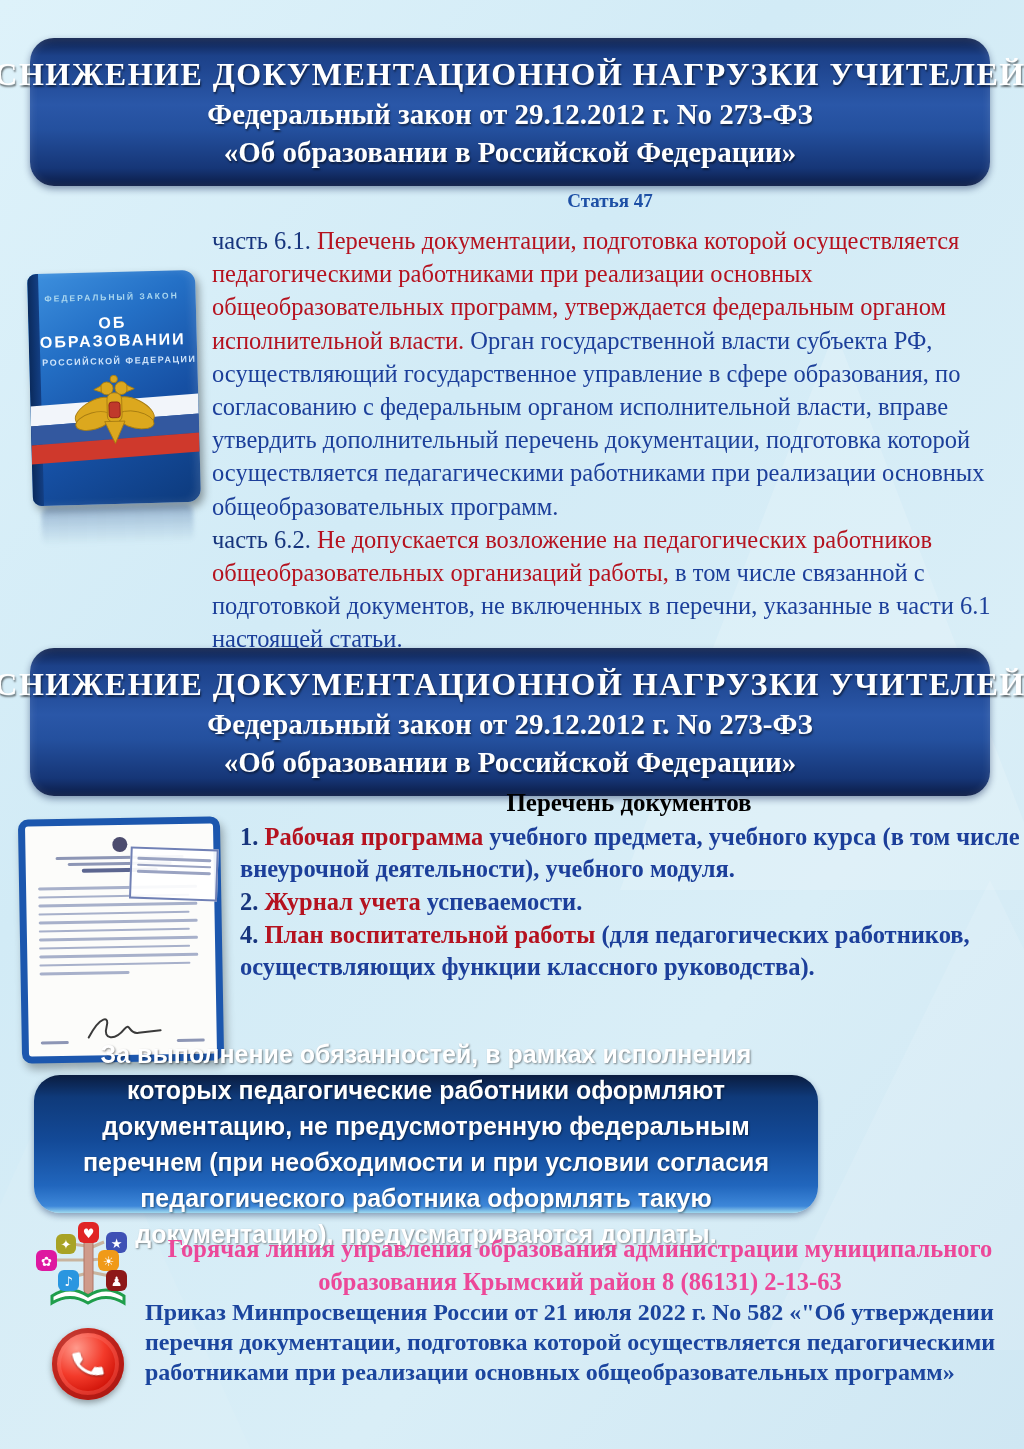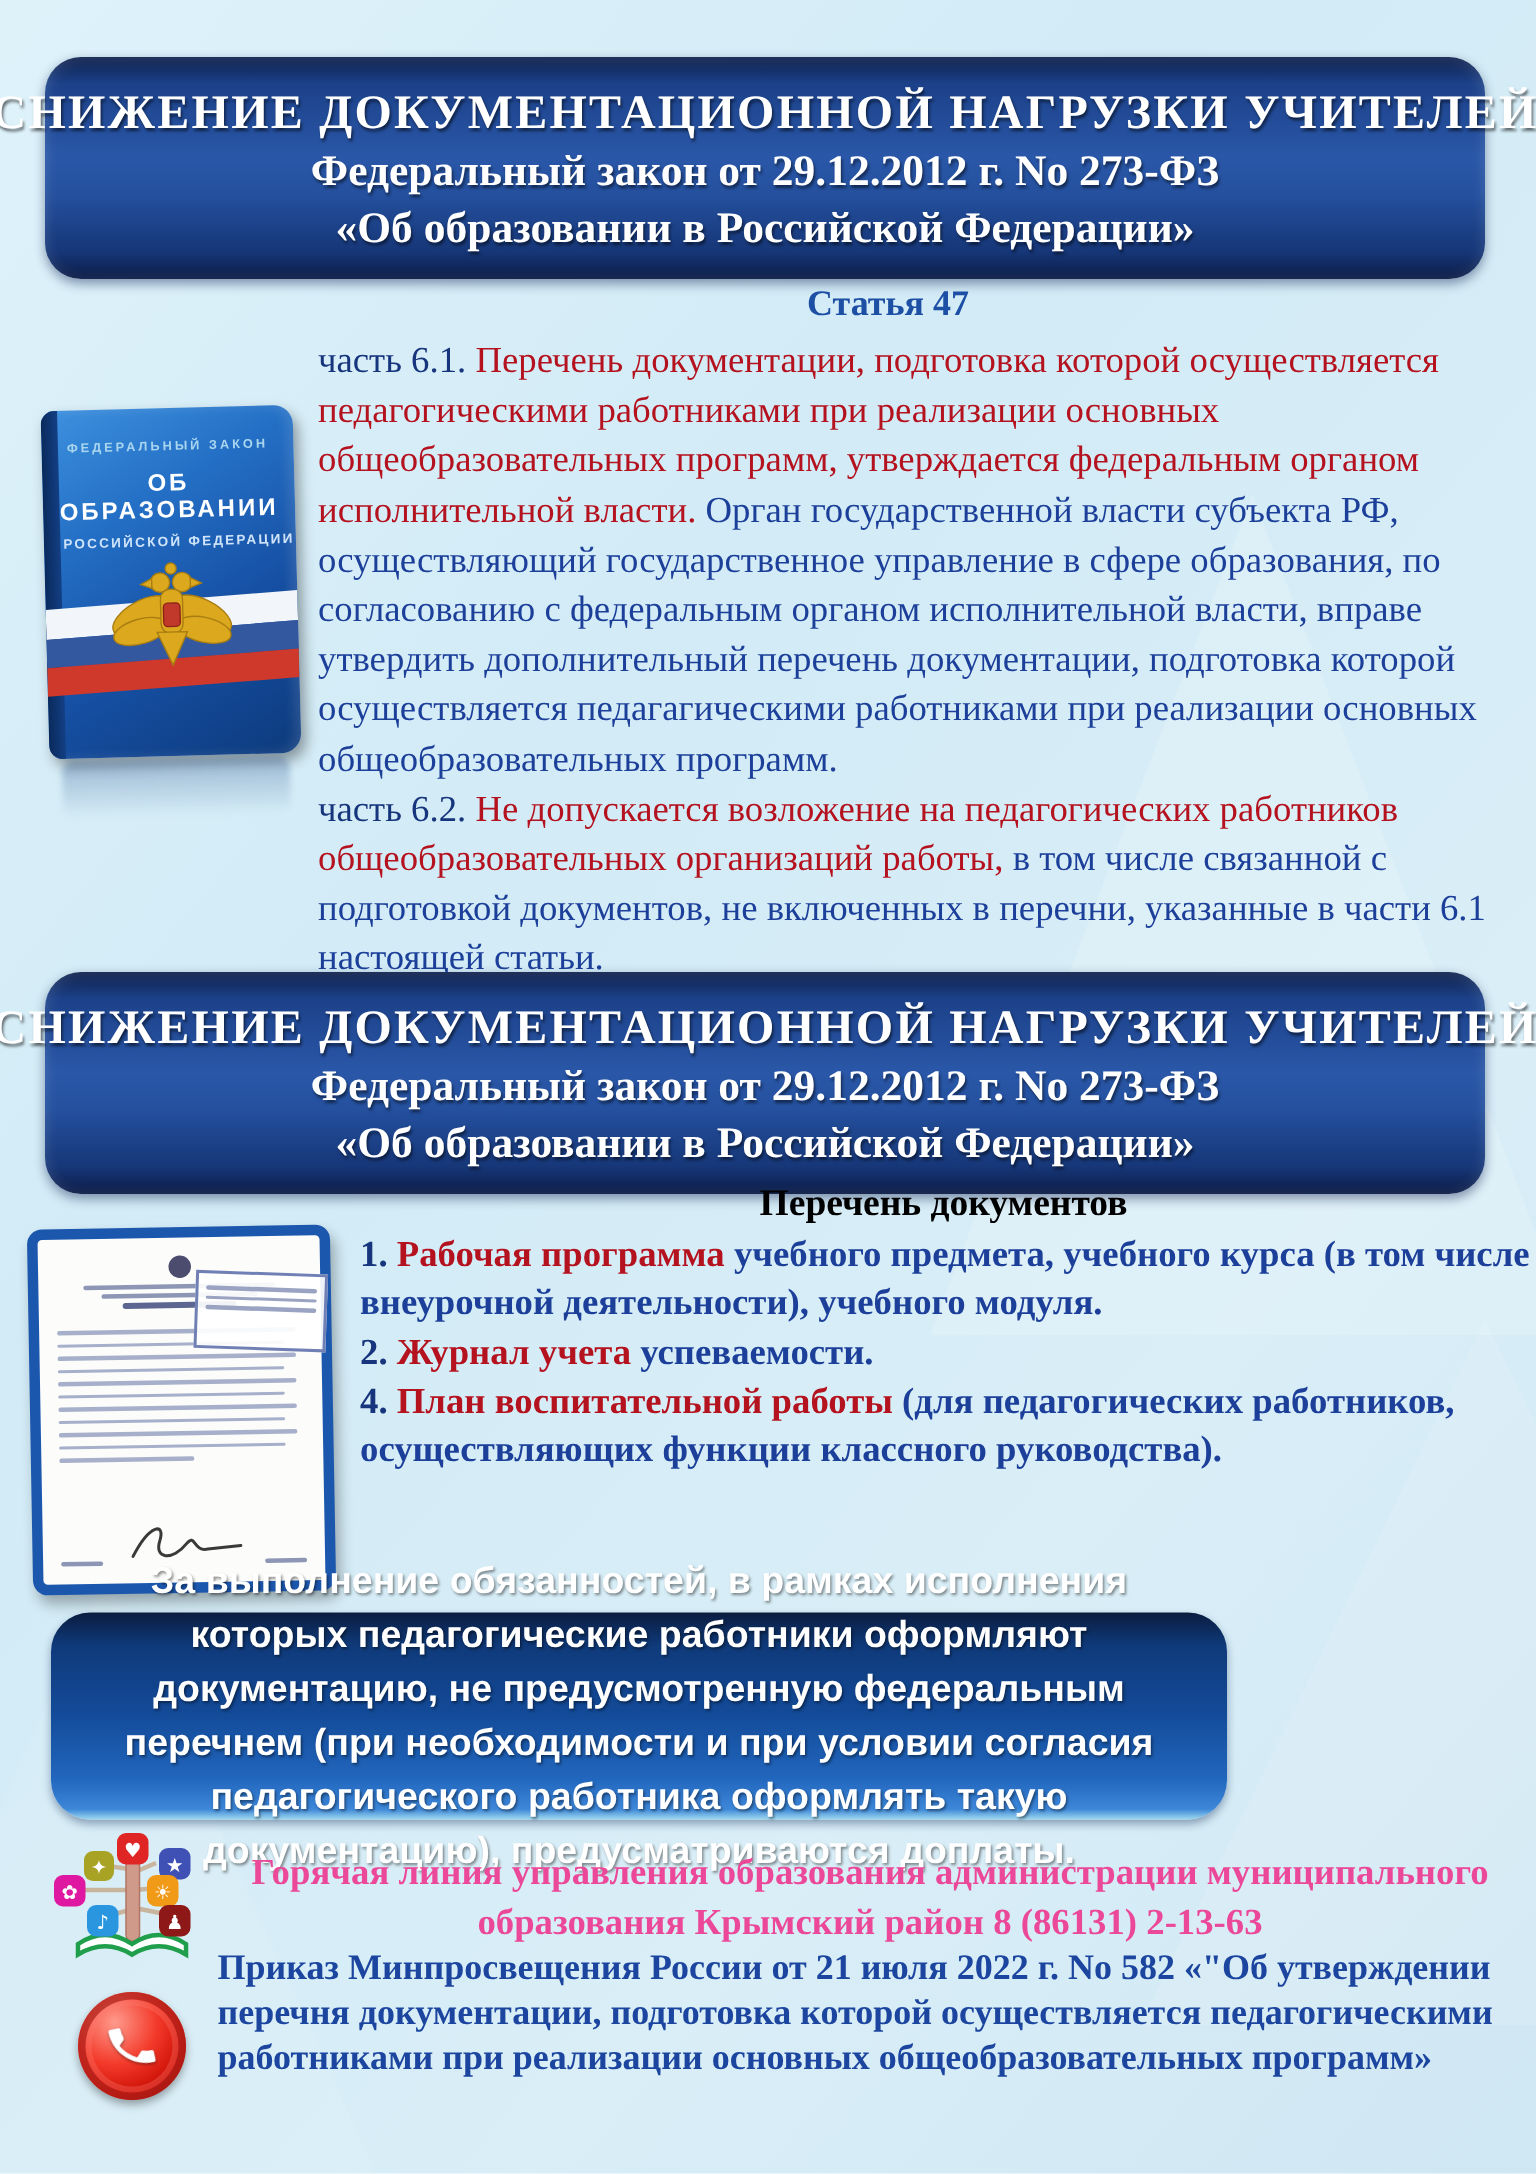--- a/index.html
+++ b/index.html
@@ -21,22 +21,22 @@
     background:linear-gradient(180deg,#0d1f4b 0%,#1c4189 12%,#2a57a8 45%,#24509e 62%,#163677 88%,#0b1b45 100%);
     box-shadow:0 3px 7px rgba(15,35,85,.45), inset 0 1px 10px rgba(255,255,255,.15);
     display:flex;flex-direction:column;align-items:center;justify-content:center;gap:5px;
   }
   .banner .l1{font-size:32px;font-weight:bold;color:#ffffff;letter-spacing:1.5px;text-shadow:1px 2px 2px rgba(0,0,0,.55);white-space:nowrap;}
   .banner .l2,.banner .l3{font-size:29px;font-weight:bold;color:#ffffff;text-shadow:1px 2px 2px rgba(0,0,0,.5);white-space:nowrap;}
   #banner-top{top:38px;}
   #banner-mid{top:648px;}
 
   
-  .article-heading{position:absolute;top:190px;left:192px;width:800px;text-align:center;
-    color:#1d4fa5;font-weight:bold;font-size:24px;}
+  .article-heading{position:absolute;top:190px;left:210px;width:800px;text-align:center;
+    color:#1d4fa5;font-weight:bold;font-size:19px;}
   .article-text{position:absolute;top:224px;left:212px;width:800px;
     font-size:24.5px;line-height:33.2px;font-weight:normal;color:#1c3f9a;}
   .article-text p{margin:0;}
   .red{color:#b5121f;}
   .lbl{color:#17357d;}
 
   
   .book{position:absolute;left:30px;top:272px;width:168px;height:232px;transform:rotate(-1.5deg);}
   .cover{width:100%;height:100%;border-radius:9px 13px 13px 9px;position:relative;overflow:hidden;
     background:linear-gradient(150deg,#3e91df 0%,#2470c6 30%,#1650a4 62%,#0d3a7c 100%);

